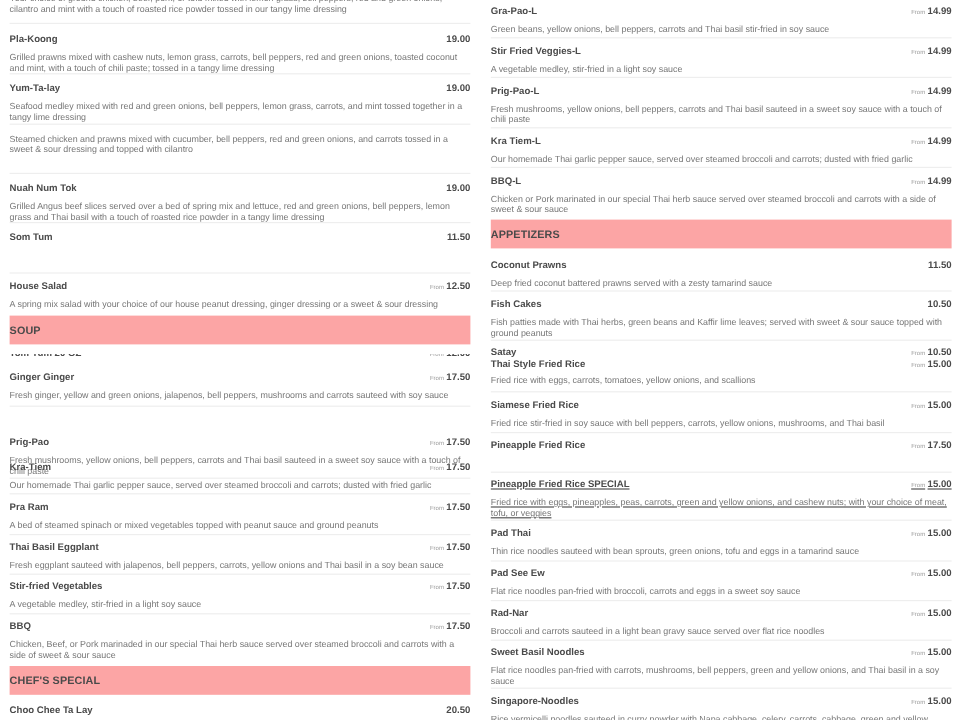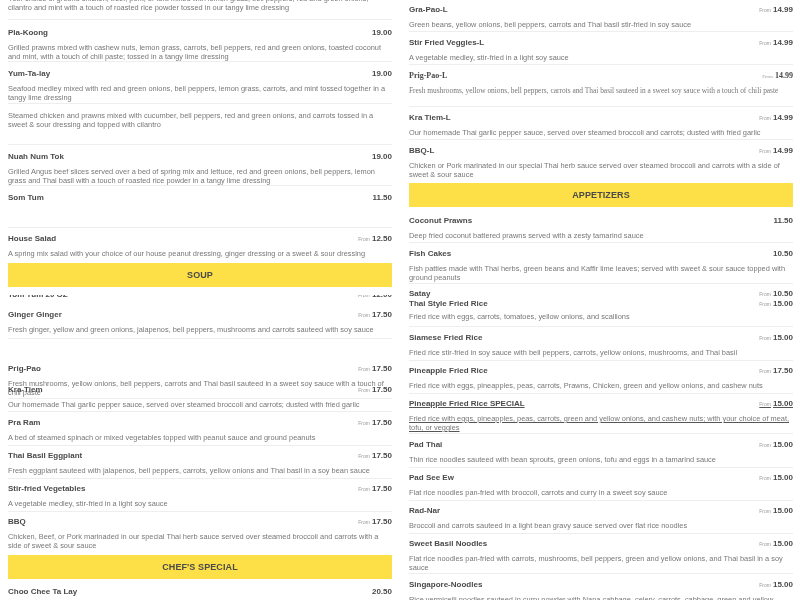--- a/index.html
+++ b/index.html
@@ -63,22 +63,21 @@
     line-height: 9px;
     color: #777777;
     margin-top: 3px;
     padding-right: 4px;
   }
   .section-header {
     position: absolute;
     left: 0;
     width: 384px;
     height: 24px;
-    background: #fde047;
-    text-align: center;
+    background: #fca5a5;
     line-height: 24px;
     font-size: 9px;
     font-weight: bold;
     color: #4a4a4a;
     letter-spacing: 0.1px;
   }
   .overlap-ghost {
     position: absolute;
     left: 0;
     width: 384px;
@@ -234,21 +233,21 @@
     </div>
 
     <div class="item" style="top:36px;height:29px;">
       <div class="item-head">
         <span class="item-name">Stir Fried Veggies-L</span>
         <span class="item-price"><span class="from">From</span><span>14.99</span></span>
       </div>
       <div class="item-desc">A vegetable medley, stir-fried in a light soy sauce</div>
     </div>
 
-    <div class="item" style="top:69px;height:38px;font-family:Liberation Serif, serif;">
+    <div class="item" style="top:69px;height:38px;">
       <div class="item-head">
         <span class="item-name">Prig-Pao-L</span>
         <span class="item-price"><span class="from">From</span><span>14.99</span></span>
       </div>
       <div class="item-desc">Fresh mushrooms, yellow onions, bell peppers, carrots and Thai basil sauteed in a sweet soy sauce with a touch of chili paste</div>
     </div>
 
     <div class="item" style="top:111px;height:29px;">
       <div class="item-head">
         <span class="item-name">Kra Tiem-L</span>
@@ -301,21 +300,20 @@
         <span class="item-price"><span class="from">From</span><span>15.00</span></span>
       </div>
       <div class="item-desc">Fried rice stir-fried in soy sauce with bell peppers, carrots, yellow onions, mushrooms, and Thai basil</div>
     </div>
 
     <div class="item" style="top:364px;height:30px;">
       <div class="item-head">
         <span class="item-name">Pineapple Fried Rice</span>
         <span class="item-price"><span class="from">From</span><span>17.50</span></span>
       </div>
-      <div class="item-desc">Fried rice with eggs, pineapples, peas, carrots, Prawns, Chicken, green and yellow onions, and cashew nuts</div>
     </div>
 
     <div class="item" style="top:397px;height:37px;text-decoration:underline;">
       <div class="item-head">
         <span class="item-name">Pineapple Fried Rice SPECIAL</span>
         <span class="item-price"><span class="from">From</span><span>15.00</span></span>
       </div>
       <div class="item-desc">Fried rice with eggs, pineapples, peas, carrots, green and yellow onions, and cashew nuts; with your choice of meat, tofu, or veggies</div>
     </div>
 
@@ -325,21 +323,21 @@
         <span class="item-price"><span class="from">From</span><span>15.00</span></span>
       </div>
       <div class="item-desc">Thin rice noodles sauteed with bean sprouts, green onions, tofu and eggs in a tamarind sauce</div>
     </div>
 
     <div class="item" style="top:471px;height:30px;">
       <div class="item-head">
         <span class="item-name">Pad See Ew</span>
         <span class="item-price"><span class="from">From</span><span>15.00</span></span>
       </div>
-      <div class="item-desc">Flat rice noodles pan-fried with broccoli, carrots and curry in a sweet soy sauce</div>
+      <div class="item-desc">Flat rice noodles pan-fried with broccoli, carrots and eggs in a sweet soy sauce</div>
     </div>
 
     <div class="item" style="top:504px;height:30px;">
       <div class="item-head">
         <span class="item-name">Rad-Nar</span>
         <span class="item-price"><span class="from">From</span><span>15.00</span></span>
       </div>
       <div class="item-desc">Broccoli and carrots sauteed in a light bean gravy sauce served over flat rice noodles</div>
     </div>
 

